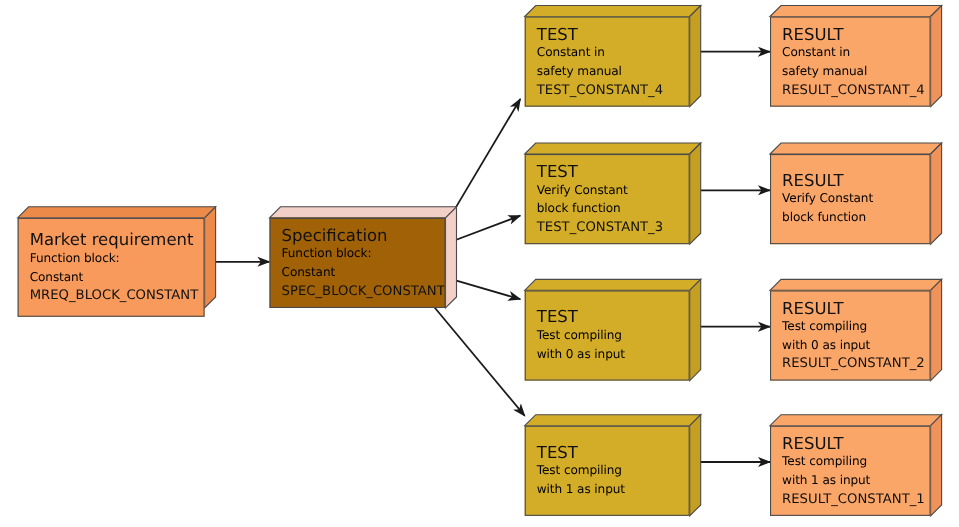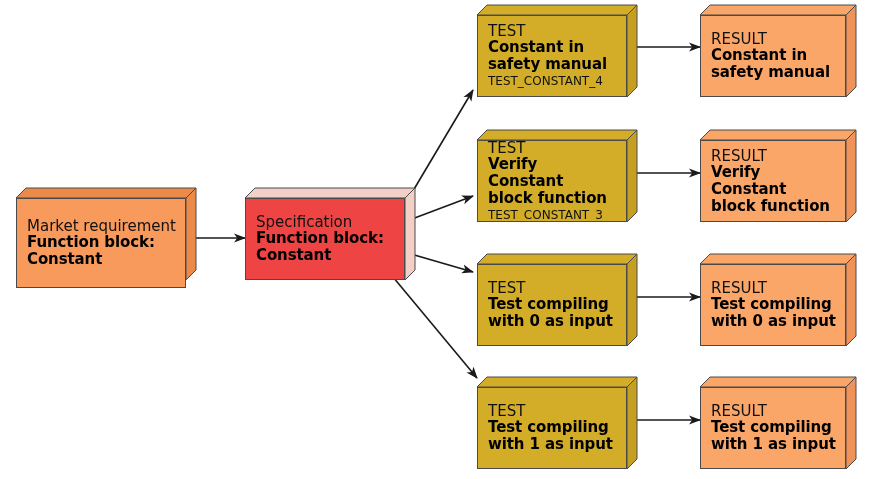--- a/index.html
+++ b/index.html
@@ -60,23 +60,23 @@
   }
 
   .kind {
     font-size: 15px;
     line-height: 16px;
     color: #111111;
     font-weight: normal;
     white-space: pre;
   }
   .title {
-    font-size: 15px;
+    font-size: 11px;
     line-height: 17px;
-    font-weight: bold;
+    font-weight: normal;
     color: #000000;
     letter-spacing: -0.1px;
   }
   .ident {
     font-size: 12px;
     line-height: 16px;
     color: #111111;
     white-space: pre;
   }
 </style>
@@ -107,32 +107,34 @@
 
   <div class="node" style="left:16px; top:188px; width:180px; height:92px;">
     <svg class="depth" viewBox="0 0 180 92">
       <polygon points="0,10 10,0 180,0 170,10" fill="#eb8a49" stroke="#4a4a4a" stroke-width="1"></polygon>
       <polygon points="170,10 180,0 180,82 170,92" fill="#eb8a49" stroke="#4a4a4a" stroke-width="1"></polygon>
     </svg>
     <div class="face front" style="left:0; top:10px; width:170px; height:90px; background:#f79a5c;">
       <div class="kind">Market requirement</div>
       <div class="title">Function block:</div>
       <div class="title">Constant</div>
+      <div class="ident">MREQ_BLOCK_CONSTANT</div>
     </div>
   </div>
 
   <div class="node" style="left:245px; top:188px; width:170px; height:92px;">
     <svg class="depth" viewBox="0 0 170 92">
       <polygon points="0,10 10,0 170,0 160,10" fill="#f2cfc7" stroke="#4a4a4a" stroke-width="1"></polygon>
       <polygon points="160,10 170,0 170,82 160,92" fill="#f2cfc7" stroke="#4a4a4a" stroke-width="1"></polygon>
     </svg>
-    <div class="face front" style="left:0; top:10px; width:160px; height:82px; background:#ef4444;">
+    <div class="face front" style="left:0; top:10px; width:160px; height:82px; background:#a16207;">
       <div class="kind">Specification</div>
       <div class="title">Function block:</div>
       <div class="title">Constant</div>
+      <div class="ident">SPEC_BLOCK_CONSTANT</div>
     </div>
   </div>
 
   <div class="node" style="left:477px; top:5px; width:160px; height:92px;">
     <svg class="depth" viewBox="0 0 160 92">
       <polygon points="0,10 10,0 160,0 150,10" fill="#d4ad28" stroke="#4a4a4a" stroke-width="1"></polygon>
       <polygon points="150,10 160,0 160,82 150,92" fill="#c49f22" stroke="#4a4a4a" stroke-width="1"></polygon>
     </svg>
     <div class="face front" style="left:0; top:10px; width:150px; height:82px; background:#d4ad28;">
       <div class="kind">TEST</div>
@@ -144,20 +146,21 @@
 
   <div class="node" style="left:700px; top:5px; width:156px; height:92px;">
     <svg class="depth" viewBox="0 0 156 92">
       <polygon points="0,10 10,0 156,0 146,10" fill="#fba669" stroke="#4a4a4a" stroke-width="1"></polygon>
       <polygon points="146,10 156,0 156,82 146,92" fill="#f0935a" stroke="#4a4a4a" stroke-width="1"></polygon>
     </svg>
     <div class="face front" style="left:0; top:10px; width:146px; height:82px; background:#fba669;">
       <div class="kind">RESULT</div>
       <div class="title">Constant in</div>
       <div class="title">safety manual</div>
+      <div class="ident">RESULT_CONSTANT_4</div>
     </div>
   </div>
 
   <div class="node" style="left:477px; top:130px; width:160px; height:92px;">
     <svg class="depth" viewBox="0 0 160 92">
       <polygon points="0,10 10,0 160,0 150,10" fill="#d4ad28" stroke="#4a4a4a" stroke-width="1"></polygon>
       <polygon points="150,10 160,0 160,82 150,92" fill="#c49f22" stroke="#4a4a4a" stroke-width="1"></polygon>
     </svg>
     <div class="face front" style="left:0; top:10px; width:150px; height:82px; background:#d4ad28;">
       <div class="kind">TEST</div>
@@ -193,20 +196,21 @@
 
   <div class="node" style="left:700px; top:254px; width:156px; height:92px;">
     <svg class="depth" viewBox="0 0 156 92">
       <polygon points="0,10 10,0 156,0 146,10" fill="#fba669" stroke="#4a4a4a" stroke-width="1"></polygon>
       <polygon points="146,10 156,0 156,82 146,92" fill="#f0935a" stroke="#4a4a4a" stroke-width="1"></polygon>
     </svg>
     <div class="face front" style="left:0; top:10px; width:146px; height:82px; background:#fba669;">
       <div class="kind">RESULT</div>
       <div class="title">Test compiling</div>
       <div class="title">with 0 as input</div>
+      <div class="ident">RESULT_CONSTANT_2</div>
     </div>
   </div>
 
   <div class="node" style="left:477px; top:377px; width:160px; height:92px;">
     <svg class="depth" viewBox="0 0 160 92">
       <polygon points="0,10 10,0 160,0 150,10" fill="#d4ad28" stroke="#4a4a4a" stroke-width="1"></polygon>
       <polygon points="150,10 160,0 160,82 150,92" fill="#c49f22" stroke="#4a4a4a" stroke-width="1"></polygon>
     </svg>
     <div class="face front" style="left:0; top:10px; width:150px; height:82px; background:#d4ad28;">
       <div class="kind">TEST</div>
@@ -217,16 +221,17 @@
 
   <div class="node" style="left:700px; top:377px; width:156px; height:92px;">
     <svg class="depth" viewBox="0 0 156 92">
       <polygon points="0,10 10,0 156,0 146,10" fill="#fba669" stroke="#4a4a4a" stroke-width="1"></polygon>
       <polygon points="146,10 156,0 156,82 146,92" fill="#f0935a" stroke="#4a4a4a" stroke-width="1"></polygon>
     </svg>
     <div class="face front" style="left:0; top:10px; width:146px; height:82px; background:#fba669;">
       <div class="kind">RESULT</div>
       <div class="title">Test compiling</div>
       <div class="title">with 1 as input</div>
+      <div class="ident">RESULT_CONSTANT_1</div>
     </div>
   </div>
 
 </div>
 
 </body></html>

